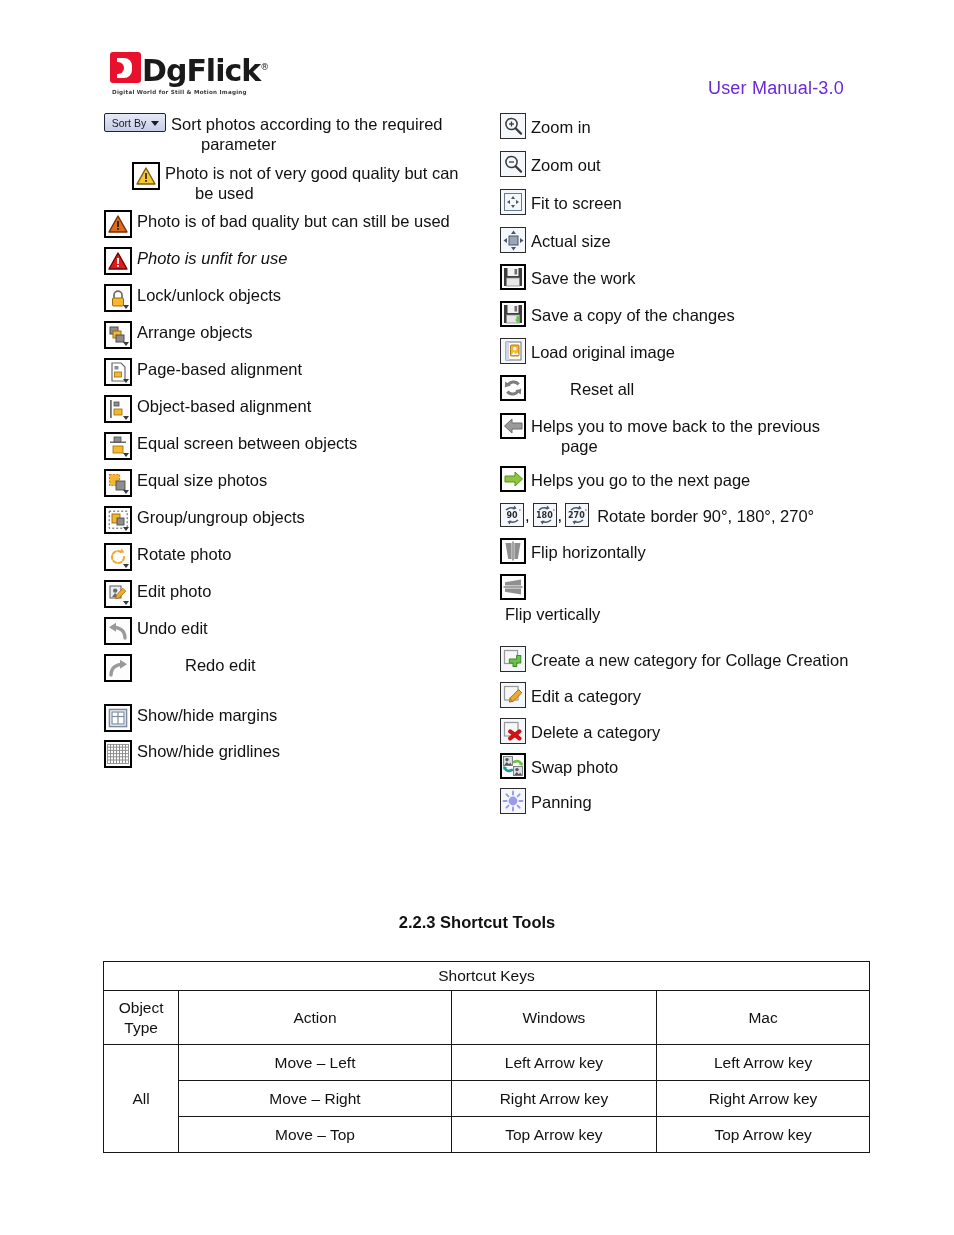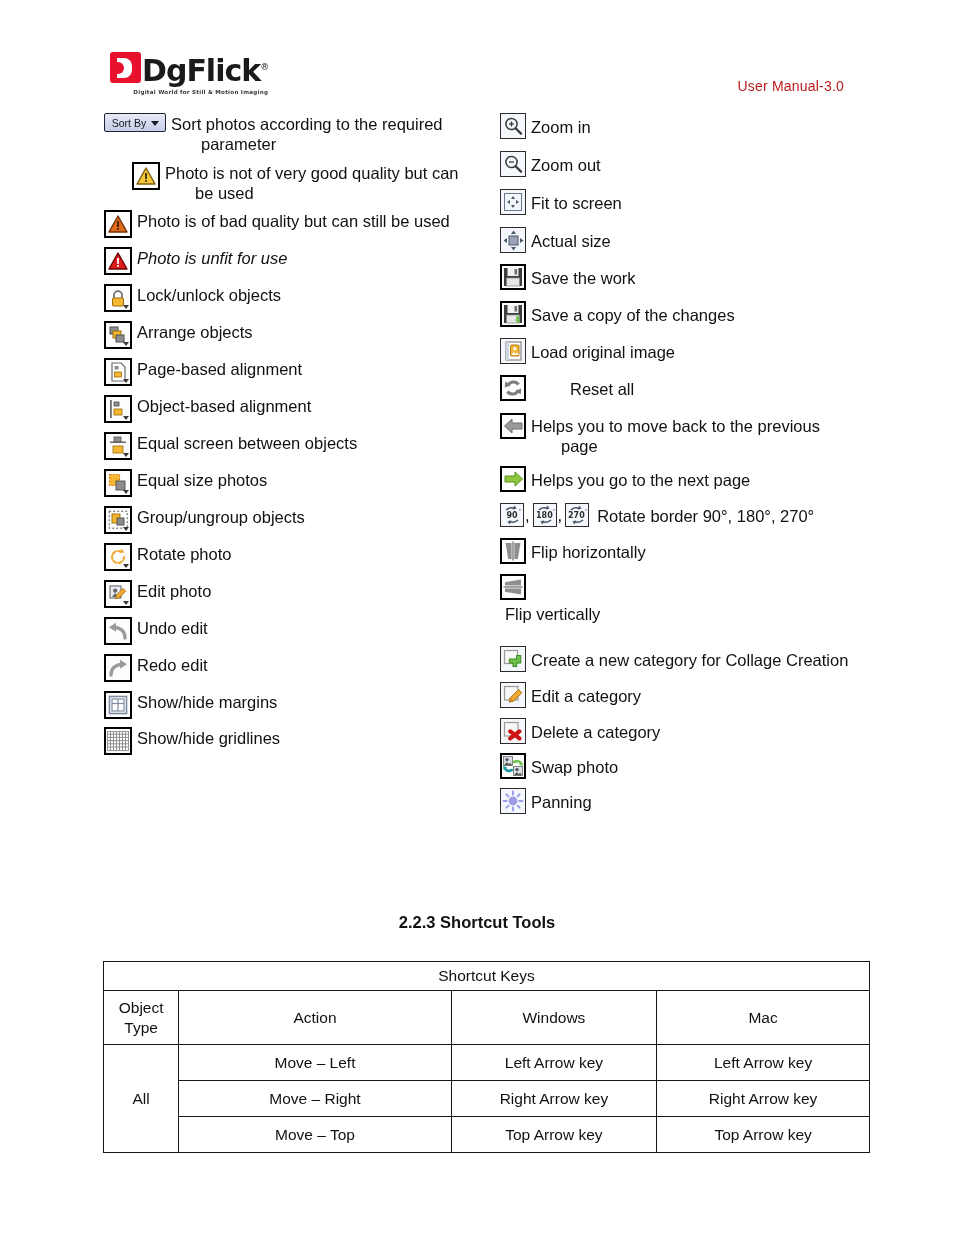--- a/index.html
+++ b/index.html
@@ -5,21 +5,21 @@
   html,body{margin:0;padding:0;}
   body{
     width:954px;height:1235px;background:#ffffff;
     font-family:"Liberation Sans", sans-serif;
     color:#000;position:relative;overflow:hidden;
   }
   .page{position:relative;width:954px;height:1235px;}
 
   
   .header{position:absolute;left:0;top:0;width:954px;height:110px;}
-  .logo{position:absolute;left:110px;top:52px;text-align:right;}
+  .logo{position:absolute;left:110px;top:52px;}
   .logo-row{display:flex;align-items:flex-start;}
   .logo-dbox{
     width:31px;height:31px;background:#e8112d;border-radius:3px;
     display:flex;align-items:center;justify-content:center;
     position:relative;
   }
   .logo-dbox .dshape{
     width:15px;height:20px;background:#ffffff;border-radius:0 8px 8px 0;
     position:relative;left:-1px;
   }
@@ -33,21 +33,21 @@
     line-height:31px;margin-left:1px;
   }
   .logo-reg{font-size:9px;vertical-align:super;font-weight:normal;}
   .logo-tag{
     font-family:"DejaVu Sans", sans-serif;
     font-size:5.6px;color:#3a3a3a;letter-spacing:.25px;
     margin-top:3px;margin-left:2px;white-space:nowrap;font-weight:bold;
   }
   .manual{
     position:absolute;right:110px;top:78px;
-    font-size:14px;color:#b91c1c;letter-spacing:.2px;
+    font-size:18px;color:#6d28d9;letter-spacing:.2px;
   }
 
   
   .legend{position:absolute;left:0;top:113px;width:954px;}
   .col{position:absolute;top:0;}
   .col-left{left:104px;width:380px;}
   .col-right{left:500px;width:420px;}
 
   .row{display:flex;align-items:flex-start;}
   .row .cap{
@@ -321,21 +321,21 @@
           <span class="cen">
             <svg width="22" height="20" viewBox="0 0 22 20">
                 <path d="M18 17 C18 9 12 6 5.5 6.2" fill="none" stroke="#9a9a9a" stroke-width="3.4" stroke-linecap="round"></path>
                 <polygon points="2,6.2 9,1.8 9,10.8" fill="#9a9a9a"></polygon>
               </svg>
           </span>
         </div>
         <div class="cap">Undo edit</div>
       </div>
 
-      <div class="row" style="margin-bottom:9px;">
+      <div class="row" style="margin-bottom:22px;gap:48px;">
         <div class="ic ic-thick sq">
           <span class="cen">
             <svg width="22" height="20" viewBox="0 0 22 20">
                 <path d="M4 17 C4 9 10 6 16.5 6.2" fill="none" stroke="#9a9a9a" stroke-width="3.4" stroke-linecap="round"></path>
                 <polygon points="20,6.2 13,1.8 13,10.8" fill="#9a9a9a"></polygon>
               </svg>
           </span>
         </div>
         <div class="cap">Redo edit</div>
       </div>

